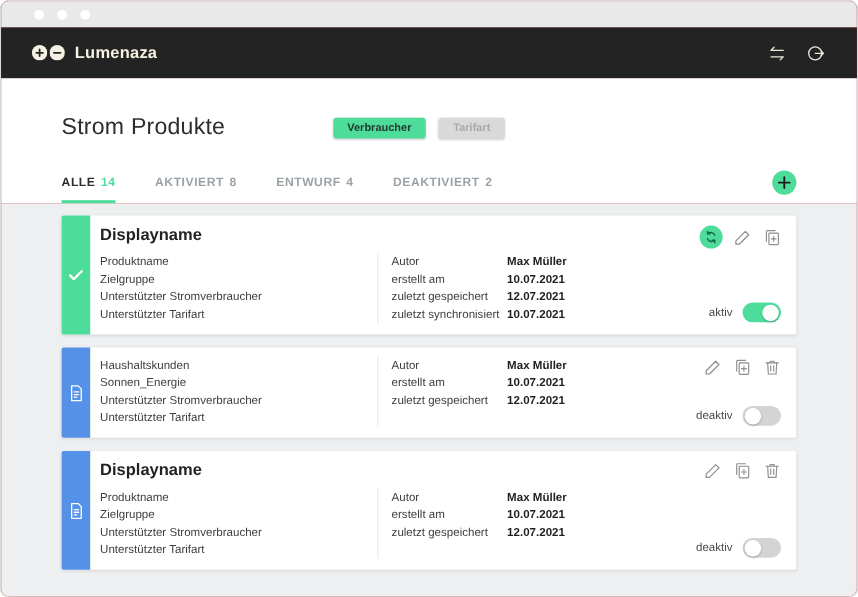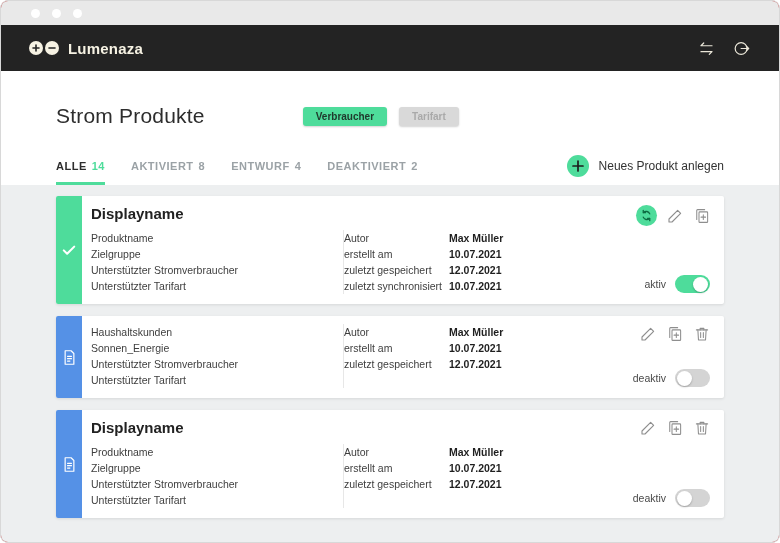--- a/index.html
+++ b/index.html
@@ -25,21 +25,21 @@
   .head-section { background:#fff; padding:30px 55px 0; flex:0 0 auto; }
   .title-row { display:flex; align-items:center; height:30px; }
   h1 { font-size:21px; font-weight:500; color:#2d2d2d; letter-spacing:.2px; }
   .filter-group { display:flex; gap:12px; margin-left:62px; }
   .filter-pill { border:none; font-size:10px; font-weight:700; padding:4px 13px;
                  border-radius:3px; cursor:pointer; box-shadow:0 1px 2px rgba(0,0,0,.18);
                  font-family:inherit; }
   .filter-pill.active { background:var(--green); color:#203a2d;margin-left:36px; }
   .filter-pill.inactive { background:var(--pill-gray); color:#a9a9a9; }
   .tabs-row { display:flex; align-items:flex-end; margin-top:24px; }
-  .tabs { display:flex; gap:26px; }
+  .tabs { display:flex; gap:36px; }
   .tab { display:flex; gap:5px; font-size:11px; font-weight:700; letter-spacing:.5px;
          padding-bottom:10px; border:none; border-bottom:3px solid transparent;
          background:none; cursor:pointer; font-family:inherit; }
   .tab .lbl, .tab .cnt { color:#9ba2a6; }
   .tab.active { border-bottom-color:var(--green); }
   .tab.active .lbl { color:#2d2d2d; }
   .tab.active .cnt { color:var(--green); }
   .new-product { margin-left:auto; display:flex; align-items:center; gap:10px;
                  background:none; border:none; font-size:12px; color:#333;
                  margin-bottom:8px; cursor:pointer; font-family:inherit; }
@@ -52,21 +52,21 @@
           box-shadow:0 1px 3px rgba(0,0,0,.10); position:relative; flex:0 0 auto; }
   .stripe { width:26px; display:flex; align-items:center; justify-content:center;
             border-radius:2px 0 0 2px; flex:0 0 auto; }
   .stripe.green { background:var(--green); }
   .stripe.blue  { background:var(--blue); }
   .card-body { flex:1; padding:8px 16px 10px 9px; }
   .card-title { font-size:15px; font-weight:700; color:#222; line-height:19px; margin-bottom:7px; }
   .card-grid { display:flex; }
   .col-left { width:252px; flex:0 0 auto; }
   .lrow { height:16px; display:flex; align-items:center; font-size:10.5px; color:#3e3e3e; }
-  .col-right { border-left:1px solid #e7e7e7; flex:1; }
+  .col-right { border-left:1px solid #e7e7e7; padding-left:12px; flex:1; }
   .rrow { height:16px; display:flex; align-items:center; font-size:10.5px; }
   .rlabel { width:105px; color:#3e3e3e; flex:0 0 auto; }
   .rvalue { font-weight:700; color:#1f1f1f; }
   .card-actions { position:absolute; top:9px; right:13px; display:flex; gap:9px; align-items:center; }
   .action-btn { background:none; border:none; cursor:pointer; display:flex;
                 align-items:center; color:#8e8e8e; padding:0; }
   .sync-badge { width:21px; height:21px; border-radius:50%; background:var(--green);
                 display:flex; align-items:center; justify-content:center; }
   .card-toggle { position:absolute; right:14px; bottom:11px; display:flex;
                  align-items:center; gap:9px; }
@@ -151,21 +151,20 @@
             <span class="lbl">DEAKTIVIERT</span>
             <span class="cnt">2</span>
           </button>
         </div>
       <button class="new-product">
         <span class="plus-circle" id="plusIcon">
             <svg width="12" height="12" viewBox="0 0 12 12" fill="none" stroke="currentColor" stroke-width="1.7" stroke-linecap="round">
               <path d="M6 1v10M1 6h10"></path>
             </svg>
           </span>
-        <span>Neues Produkt anlegen</span>
       </button>
     </div>
   </section>
 
   <main class="content" id="cards">
       <article class="card">
         <div class="stripe green">
           <span style="display: flex;">
             <svg width="18" height="18" viewBox="0 0 24 24" fill="none" stroke="#fff" stroke-width="2.8" stroke-linecap="round" stroke-linejoin="round">
               <path d="m5 12.5 4.5 4.5L19 7.5"></path>

